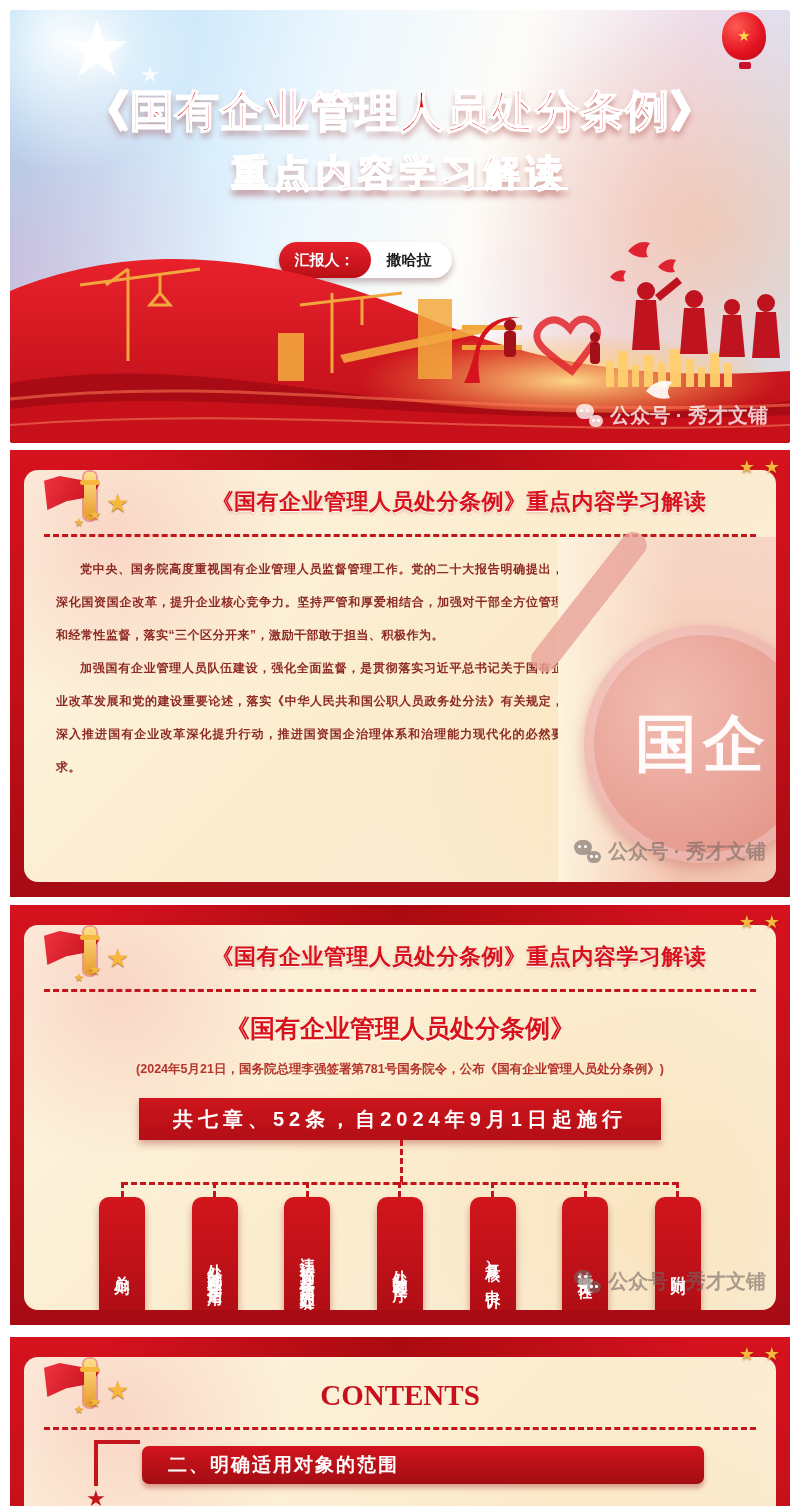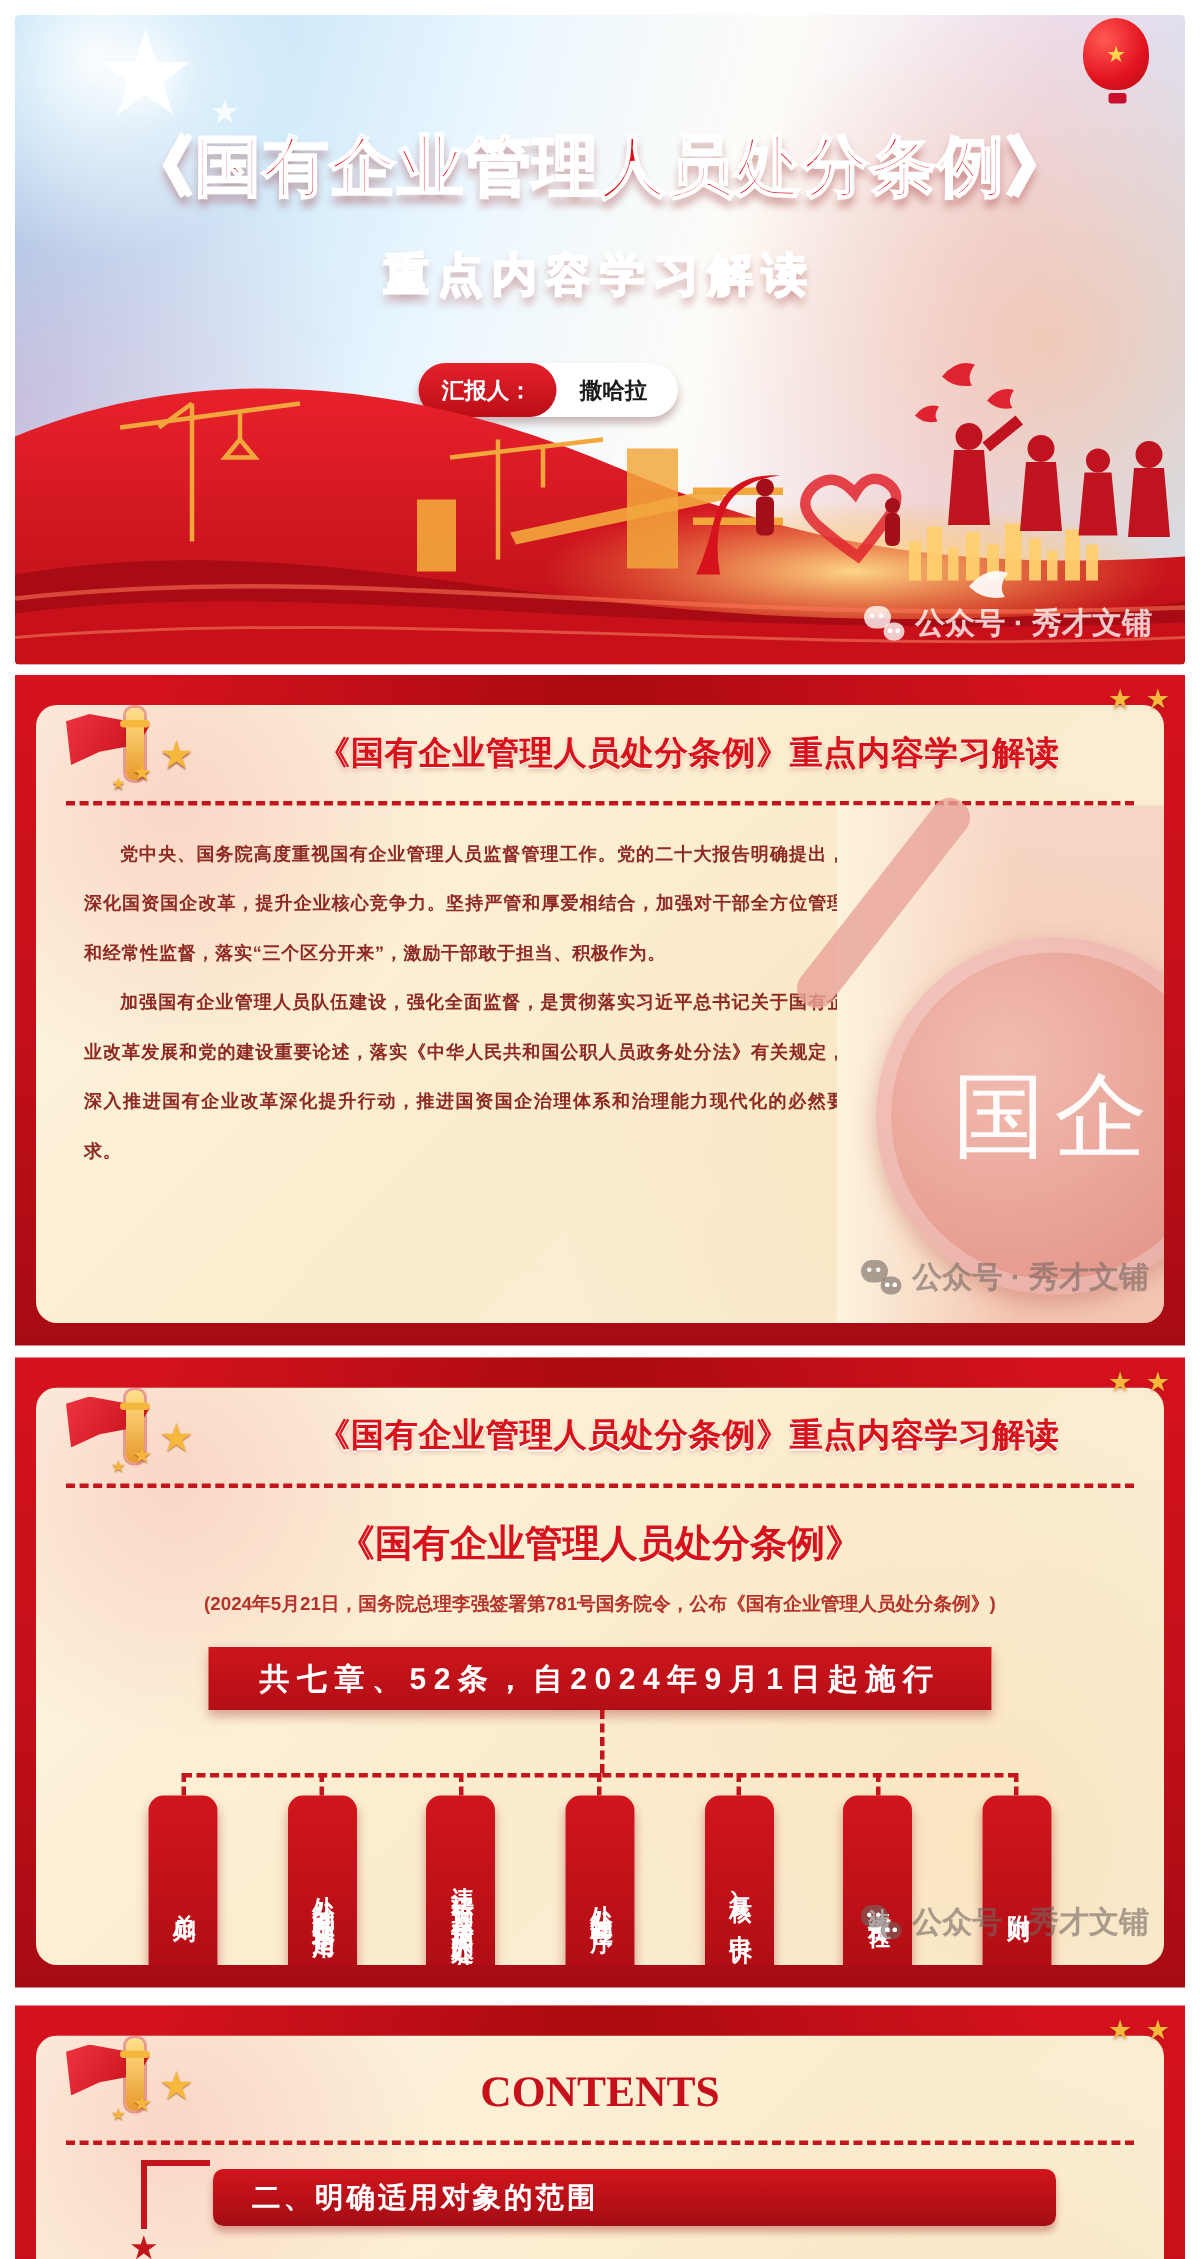--- a/index.html
+++ b/index.html
@@ -19,21 +19,21 @@
     text-shadow:0 0 22px rgba(255,255,255,.95); }
   .cover-star-sm { position:absolute; left:130px; top:52px; font-size:22px; color:rgba(255,255,255,.8); }
   .balloon { position:absolute; right:22px; top:2px; width:46px; height:56px; }
   .balloon .env { width:44px; height:48px; border-radius:50% 50% 46% 46%;
     background:radial-gradient(circle at 32% 30%, #ff5a52, #e31220 60%, #b00d18);
     display:flex; align-items:center; justify-content:center; color:#ffd64d; font-size:15px; }
   .balloon .basket { width:12px; height:7px; margin:2px auto 0; background:#c8102e; border-radius:2px; }
   .cover-title { margin-top:72px; text-align:center; font-weight:bold; color:#e30613;
     -webkit-text-stroke:1.5px #ffffff; text-shadow:0 5px 6px rgba(140,10,10,.40); }
   .cover-title .l1 { font-size:44px; letter-spacing:1px; }
-  .cover-title .l2 { font-size:30px; letter-spacing:6px; margin-top:22px; }
+  .cover-title .l2 { font-size:36px; letter-spacing:6px; margin-top:8px;text-decoration:underline; }
   .badges { position:absolute; left:0; right:70px; top:232px; display:flex; justify-content:center; gap:40px; }
   .badge { display:flex; align-items:center; height:36px; background:#ffffff; border-radius:18px;
     box-shadow:0 4px 6px rgba(90,20,20,.30); padding-right:4px; }
   .badge .tag { height:36px; border-radius:18px; background:linear-gradient(180deg,#e4212b,#bb0e17);
     color:#fff; font-weight:bold; font-size:15px; display:flex; align-items:center; justify-content:center;
     padding:0 16px; }
   .badge .val { color:#1c1c1c; font-weight:bold; font-size:15px; padding:0 16px; }
   .cover-art { position:absolute; left:0; bottom:0; width:780px; height:210px; }
 
   
@@ -89,21 +89,21 @@
   .gavel-art { position:absolute; right:0; top:0; bottom:0; width:218px;
     background:linear-gradient(180deg, rgba(244,195,188,.55), rgba(238,168,158,.55)); }
   .gavel-art::before { content:""; position:absolute; inset:0;
     background:linear-gradient(90deg,#fdf3dd 0%, rgba(253,243,221,0) 55%); }
   .gavel-handle { position:absolute; left:18px; top:-20px; width:26px; height:170px; border-radius:12px;
     background:#e8a398; transform:rotate(38deg); opacity:.8; }
   .gavel-seal { position:absolute; right:-46px; top:88px; width:238px; height:238px; border-radius:50%;
     background:radial-gradient(circle at 36% 34%, #f2bcb1, #e69a8e 70%, #dd8d82);
     box-shadow:inset 0 0 0 10px rgba(255,255,255,.25), 0 6px 14px rgba(180,80,70,.35);
     display:flex; align-items:center; justify-content:center; }
-  .gavel-seal span { color:rgba(255,255,255,.95); font-size:62px; font-weight:normal; letter-spacing:6px; }
+  .gavel-seal span { color:rgba(255,255,255,.95); font-size:62px; font-weight:bold; letter-spacing:6px; }
 
   
   .s3-law-title { margin-top:20px; text-align:center; font-size:25px; font-weight:bold; color:#d8121b;
     text-shadow:0 1px 0 #fff; }
   .s3-sub { margin-top:16px; text-align:center; font-size:12.5px; font-weight:bold; color:#b5342c; }
   .s3-banner { width:522px; height:42px; margin:20px auto 0; background:linear-gradient(180deg,#cd151c,#b30e16);
     color:#fff; font-size:20px; font-weight:bold; letter-spacing:5px; display:flex; align-items:center;
     justify-content:center; box-shadow:0 4px 7px rgba(150,20,20,.35); }
   .tree { position:relative; width:608px; margin:0 auto; padding-top:42px; }
   .tree .stem { position:absolute; left:50%; top:0; height:42px; border-left:3px dashed #c3161c; }

